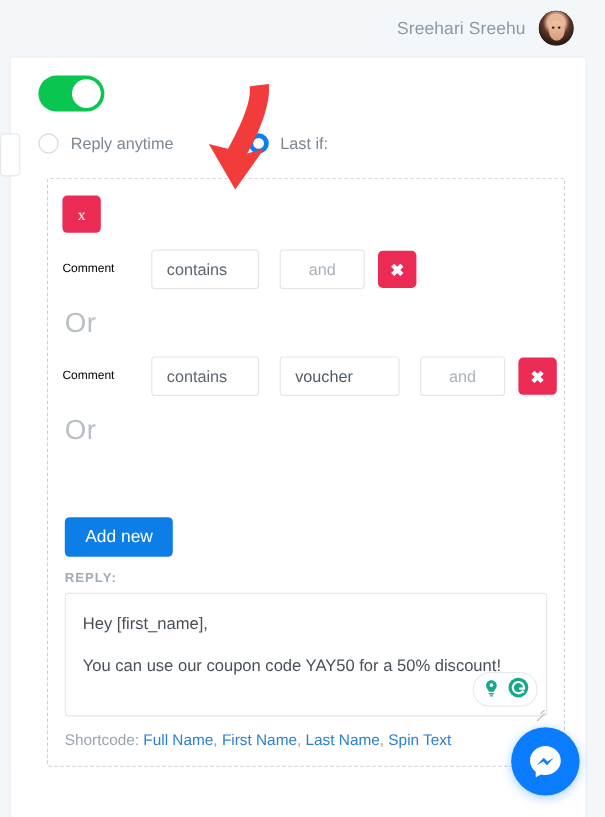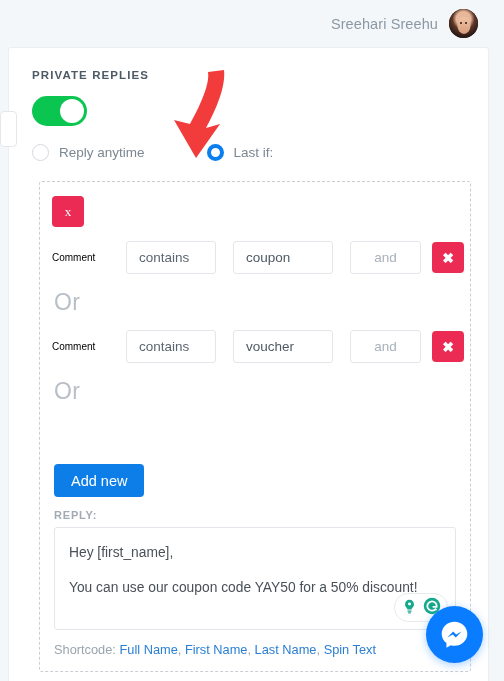--- a/index.html
+++ b/index.html
@@ -347,21 +347,20 @@
     <div class="face"></div>
     <div class="eye l"></div>
     <div class="eye r"></div>
   </div>
 </div>
 
 <div class="card">
 
   <div class="sliver"></div>
 
-  <div class="section-title">PRIVATE REPLIES</div>
 
   <div class="toggle-wrap">
     <div class="toggle">
       <div class="knob"></div>
     </div>
   </div>
 
   <div class="radio-row">
     <div class="radio-item">
       <span class="radio-dot"></span>
@@ -373,21 +372,20 @@
     </div>
   </div>
 
   <div class="dashed-group">
 
     <div class="x-square">x</div>
 
     <div class="cond-row">
       <span class="cond-label">Comment</span>
       <div class="fld sel-contains">contains</div>
-      <div class="fld txt-input">coupon</div>
       <div class="fld sel-and">and</div>
       <div class="del-btn">✖</div>
     </div>
 
     <div class="or-text">Or</div>
 
     <div class="cond-row">
       <span class="cond-label">Comment</span>
       <div class="fld sel-contains">contains</div>
       <div class="fld txt-input">voucher</div>

